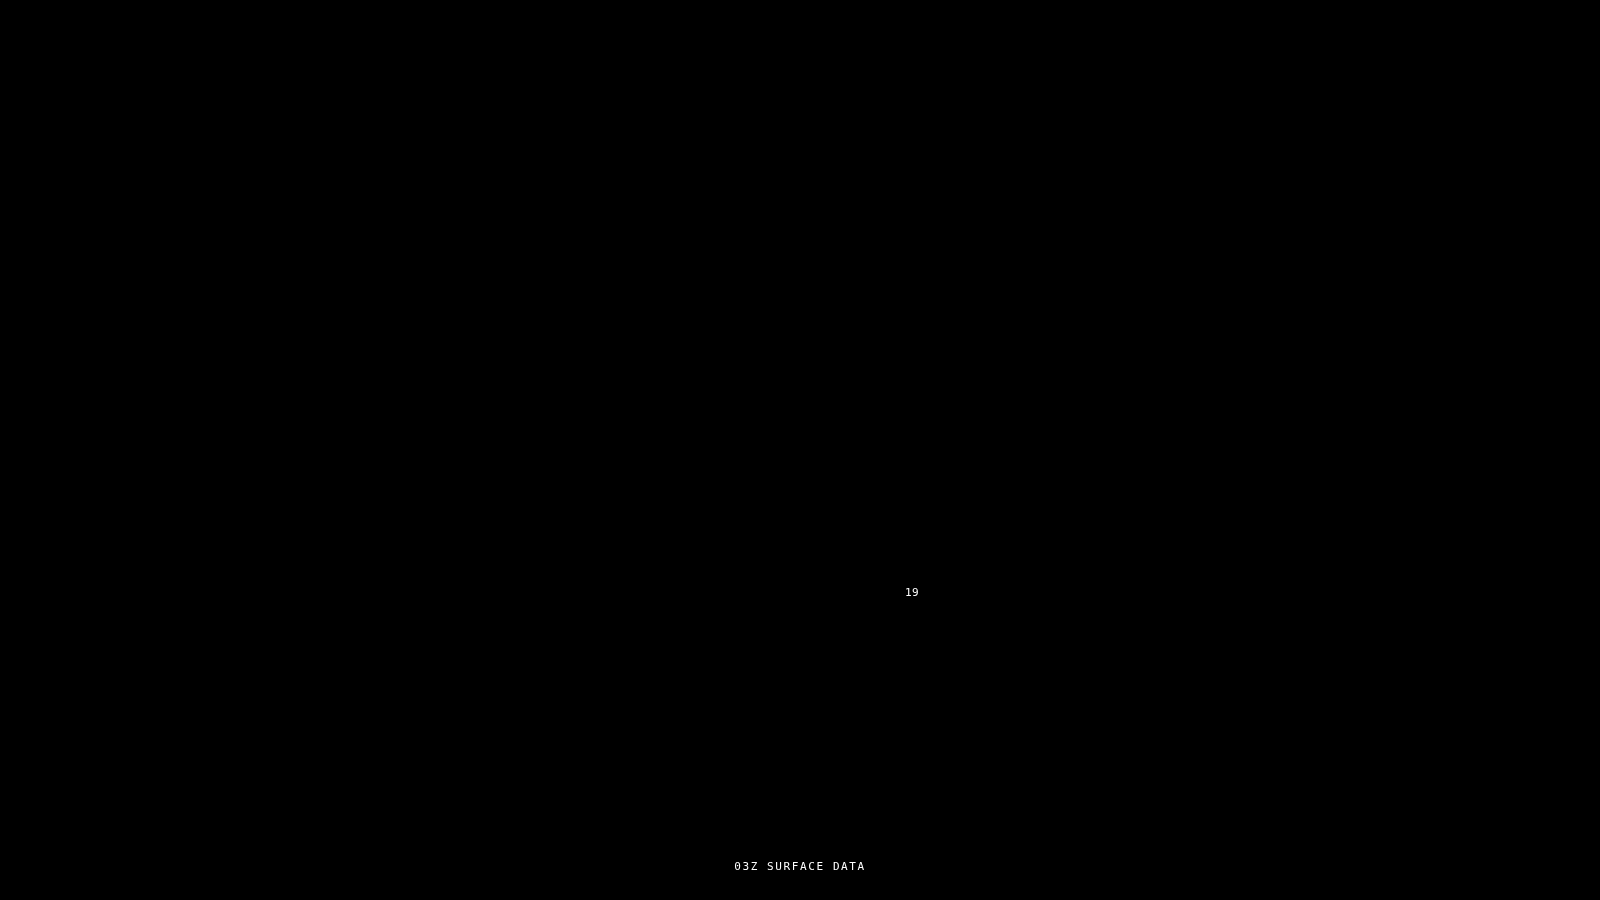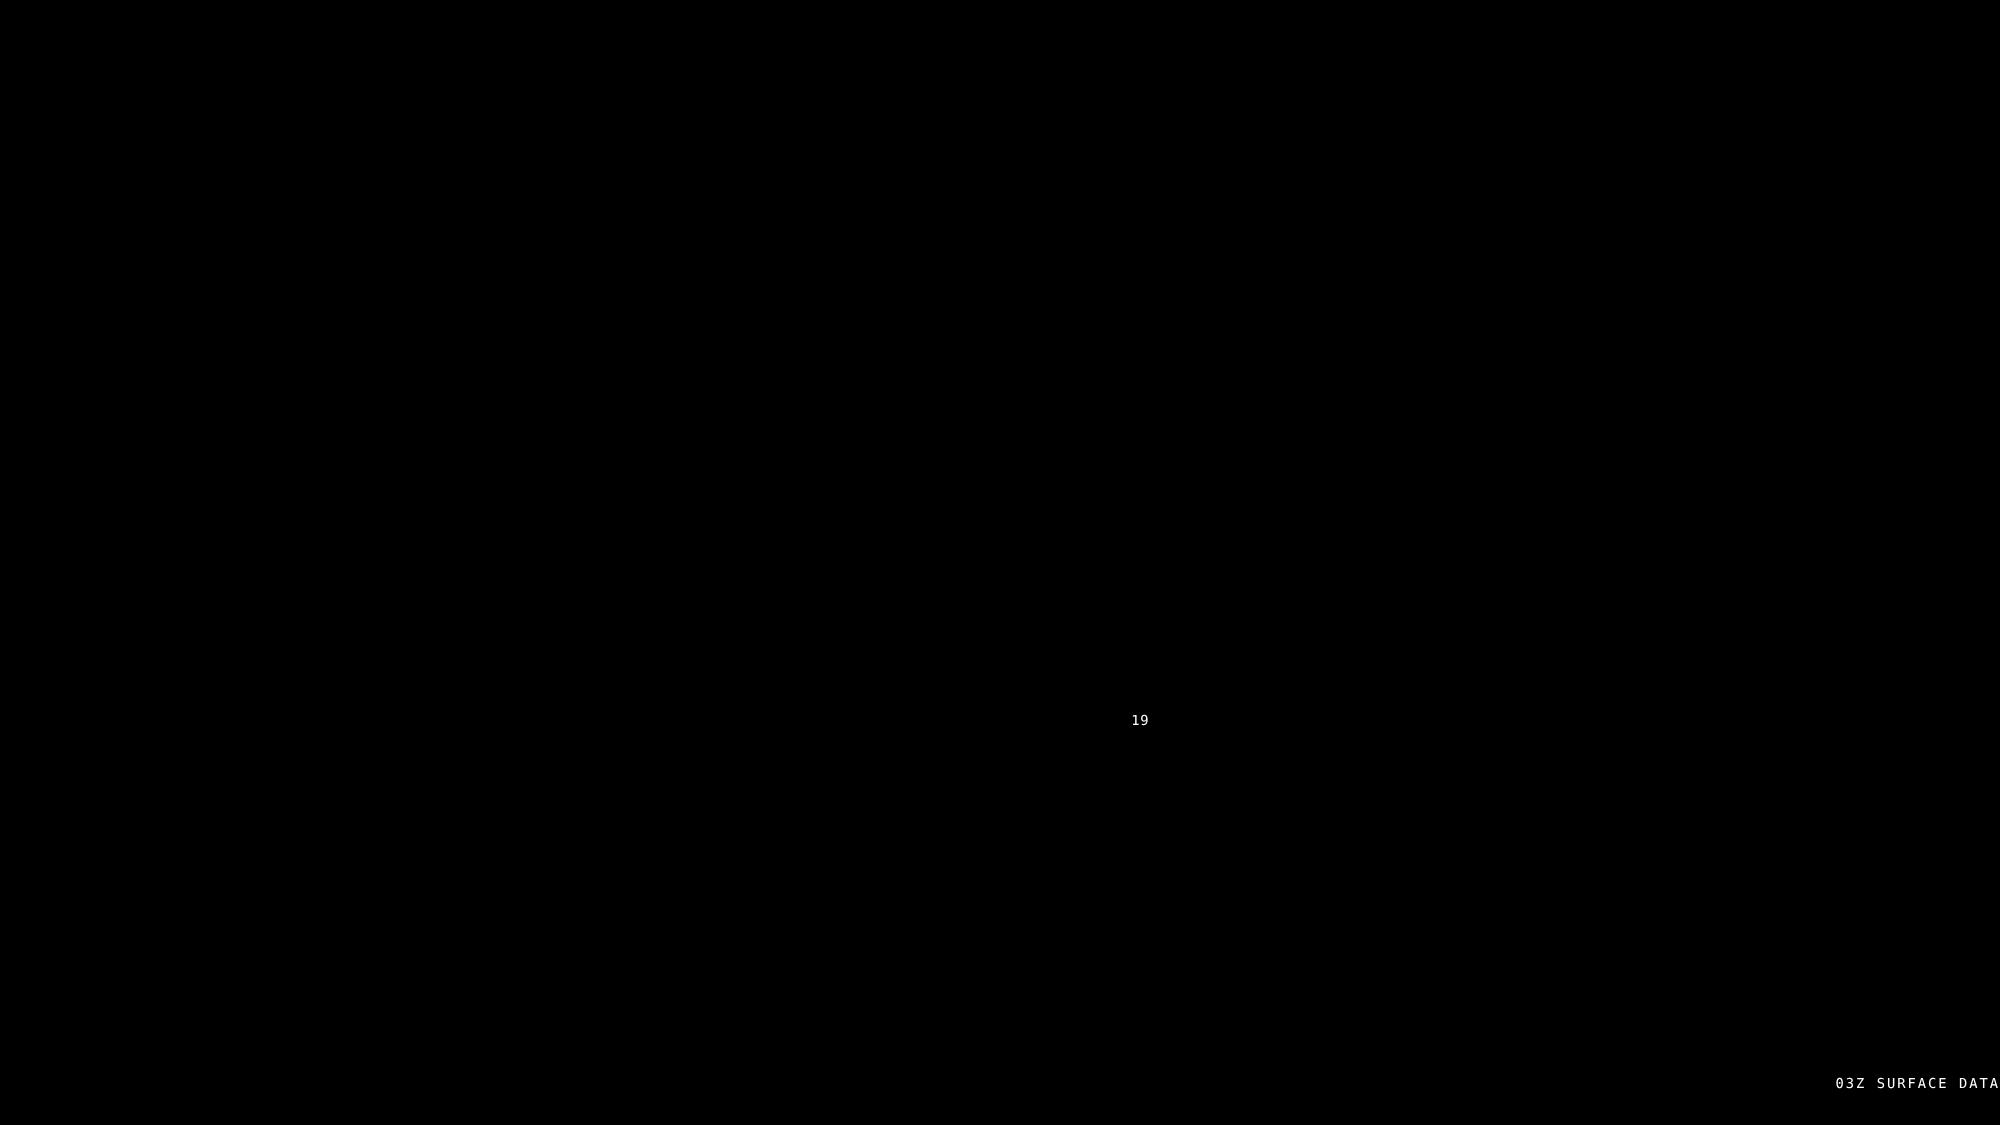--- a/index.html
+++ b/index.html
@@ -21,31 +21,32 @@
     background: #000000;
   }
   .station-plot {
     position: absolute;
     color: #ffffff;
     font-family: "DejaVu Sans Mono", monospace;
     font-size: 11px;
     line-height: 11px;
     letter-spacing: 0.5px;
     white-space: nowrap;
+    margin-top: 16px;
   }
   .station-temp {
     left: 905px;
     top: 571px;
   }
   .chart-caption {
     position: absolute;
     left: 0;
     right: 0;
     top: 860px;
-    text-align: right;
+    text-align: center;
     color: #ffffff;
     font-family: "DejaVu Sans Mono", monospace;
     font-size: 11px;
     letter-spacing: 1.6px;
     white-space: nowrap;
   }
 </style>
 </head>
 <body>
 

